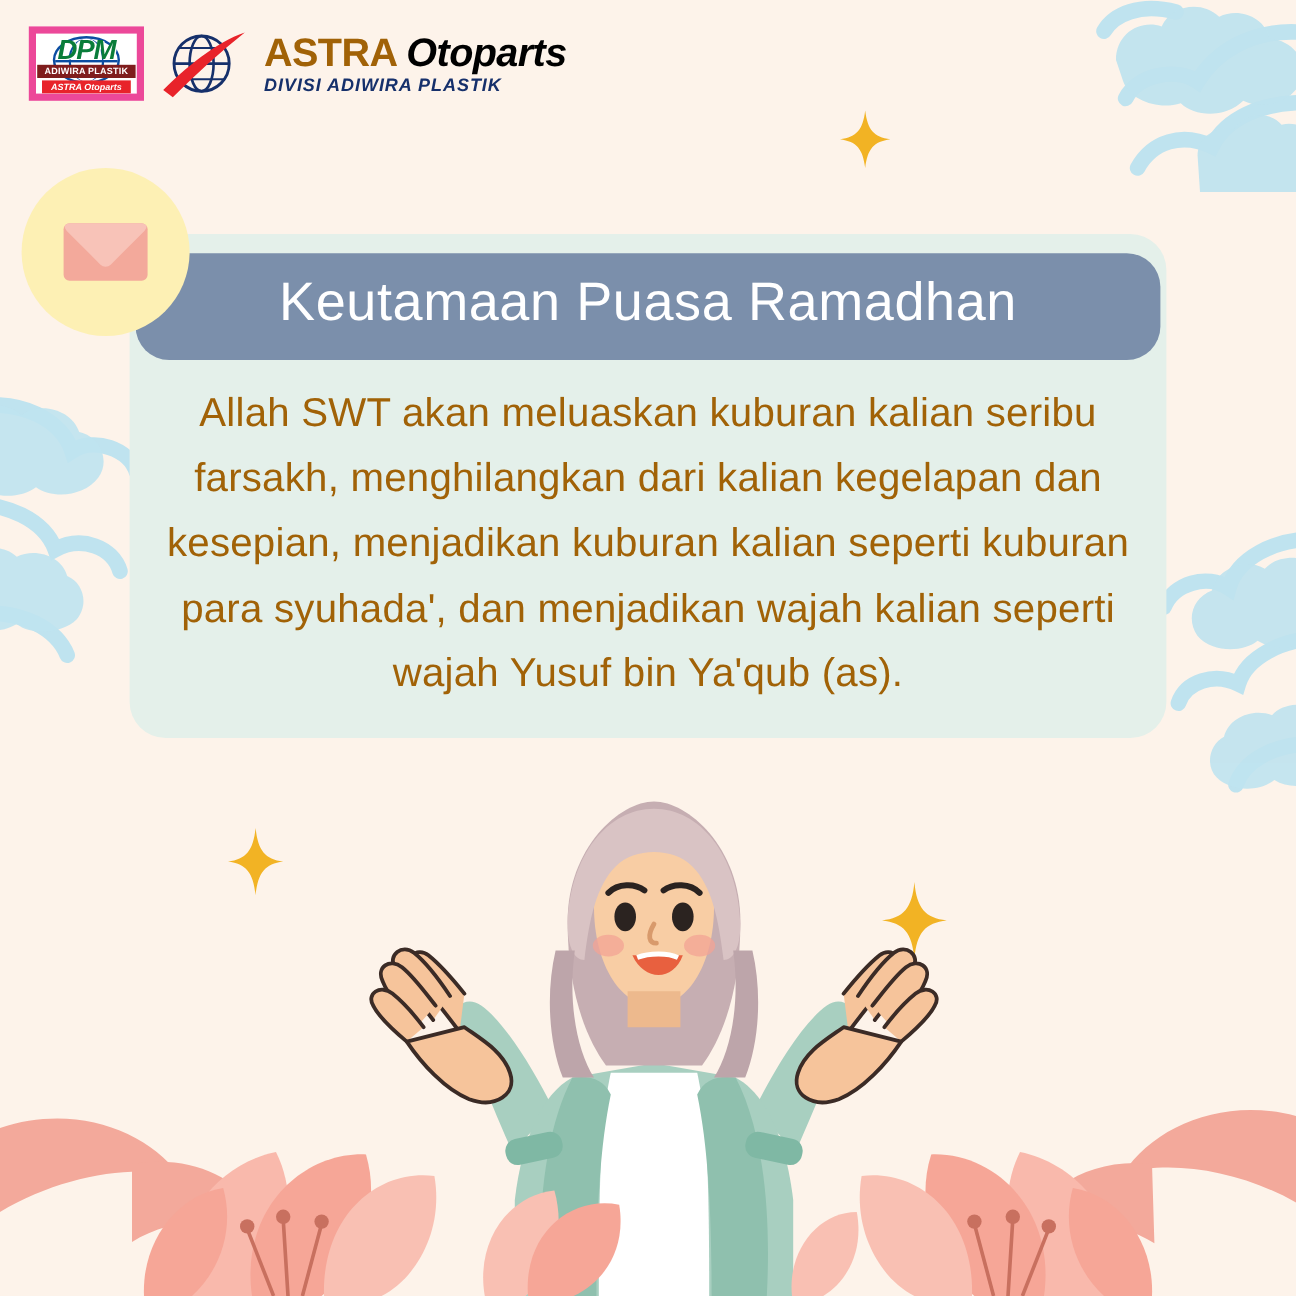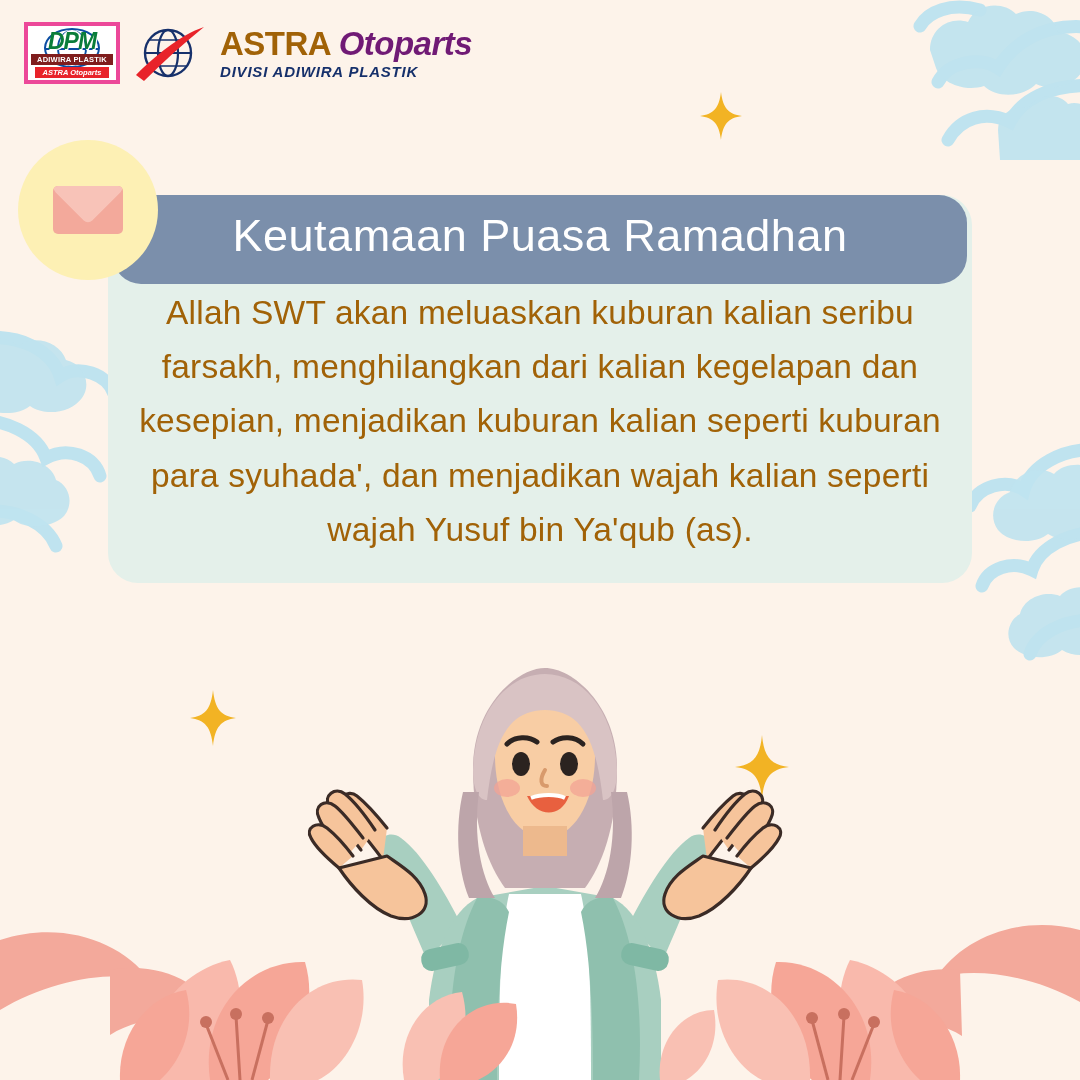--- a/index.html
+++ b/index.html
@@ -28,21 +28,21 @@
   #logo-bar {
     position: absolute;
     top: 22px; left: 24px;
     display: flex;
     align-items: center;
     gap: 14px;
     z-index: 6;
   }
   #adiwira-logo {
     width: 96px; height: 62px;
-    border: 4px solid #ec4899;
+    border: 6px solid #ec4899;
     background: #ffffff;
     position: relative;
     overflow: hidden;
     display: flex; flex-direction: column;
     align-items: center; justify-content: center;
   }
   #adiwira-logo .globe {
     position: absolute; top: 2px; left: 50%;
     transform: translateX(-50%);
     width: 56px; height: 40px;
@@ -89,21 +89,21 @@
     width: 72px; height: 60px;
     flex: none;
   }
   #astra-text { line-height: 1; }
   #astra-text .row1 {
     font-size: 33px; font-weight: 700;
     letter-spacing: -0.5px;
     white-space: nowrap;
   }
   #astra-text .row1 .astra { color: #a16207; }
-  #astra-text .row1 .oto { color: #701a75; font-style: italic; font-weight: 700; }
+  #astra-text .row1 .oto { color: #000000; font-style: italic; font-weight: 700; }
   #astra-text .row2 {
     margin-top: 4px;
     font-size: 15px; font-weight: 700; font-style: italic;
     color: #16306b; letter-spacing: 0.8px;
     white-space: nowrap;
   }
 
   
   #envelope-badge {
     position: absolute;
@@ -136,21 +136,21 @@
     left: 108px; top: 195px;
     width: 864px;
     background: #e4f0ea;
     border-radius: 30px;
     z-index: 4;
     padding-bottom: 26px;
   }
   #title-bar {
     background: #7b8fab;
     border-radius: 28px;
-    margin: 0 5px;
+    margin: 16px 5px;
     padding: 14px 24px 20px;
     text-align: center;
   }
   #title-bar .line {
     color: #ffffff;
     font-size: 45px;
     line-height: 1.22;
     font-weight: 400;
     letter-spacing: 0.5px;
   }

